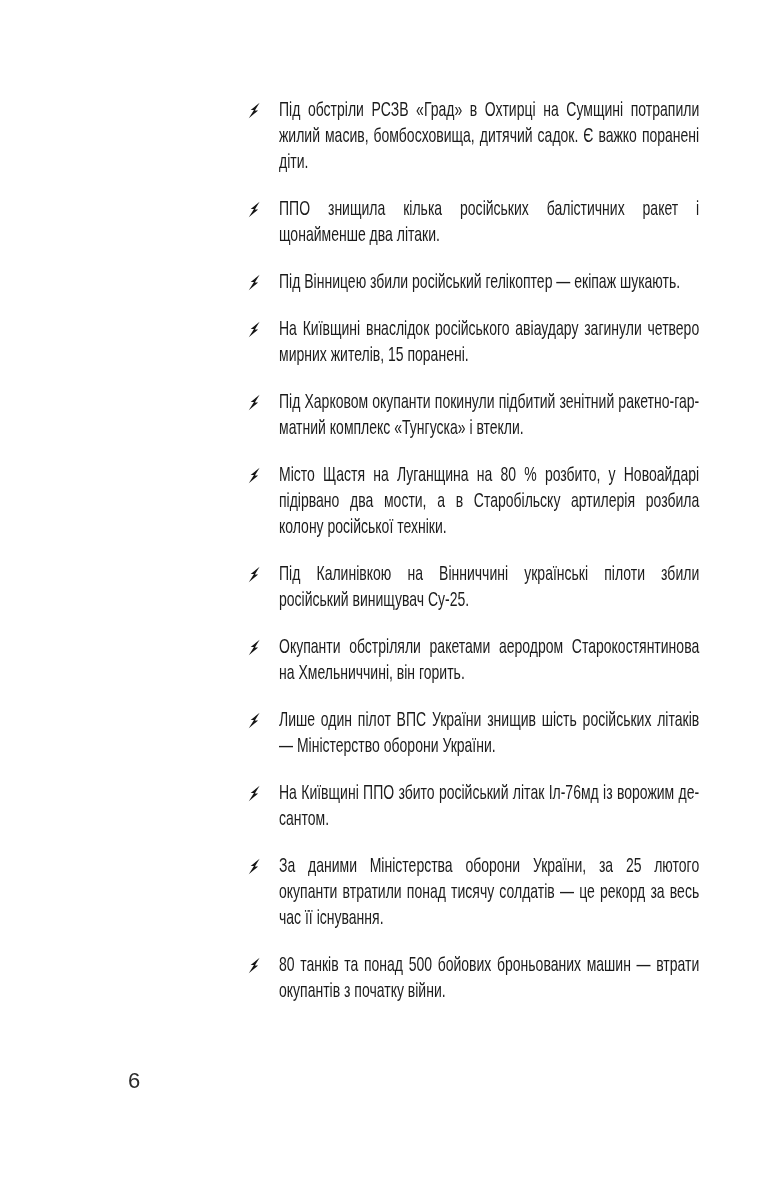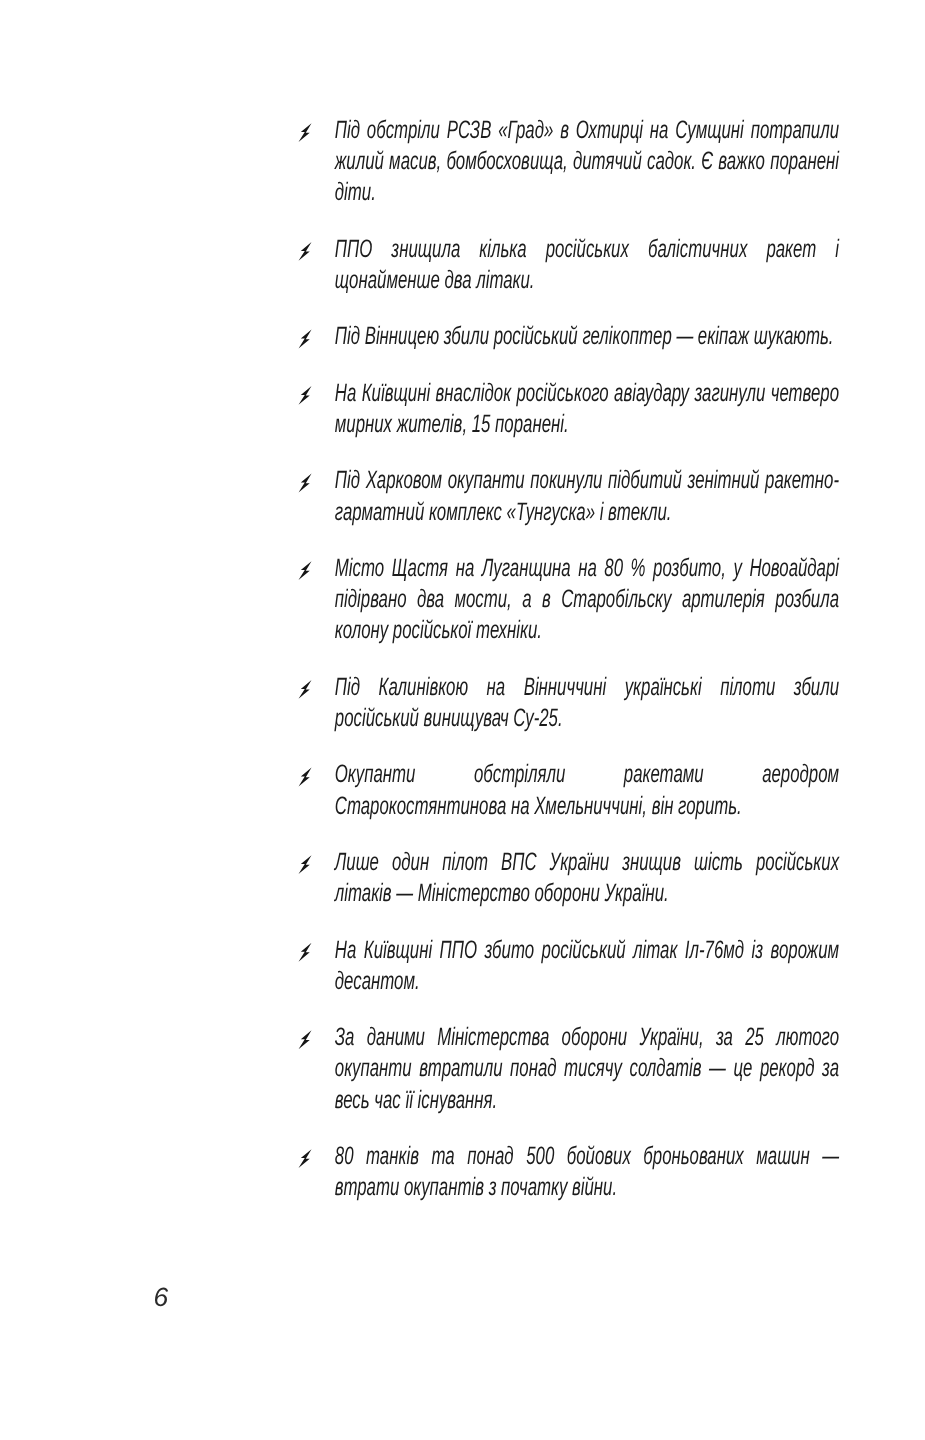--- a/index.html
+++ b/index.html
@@ -11,21 +11,20 @@
     height: 1200px;
     background: #ffffff;
     overflow: hidden;
     position: relative;
     font-family: "Liberation Sans", sans-serif;
   }
   .page {
     position: absolute;
     inset: 0;
     background: #ffffff;
-    font-style: italic;
   }
   .content {
     position: absolute;
     left: 246px;
     top: 96px;
   }
   .item {
     display: flex;
     align-items: flex-start;
     margin-bottom: 21px;

